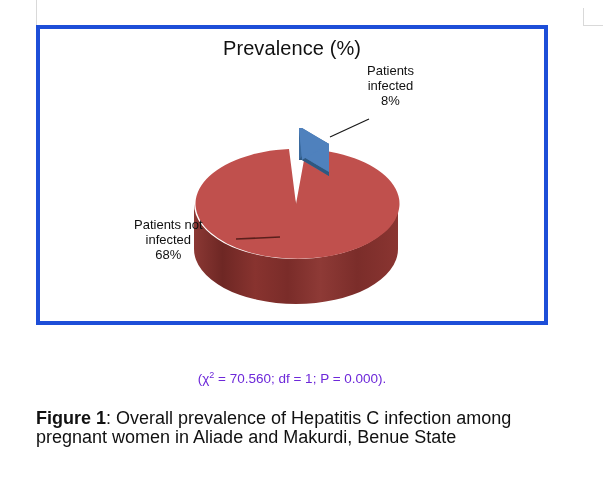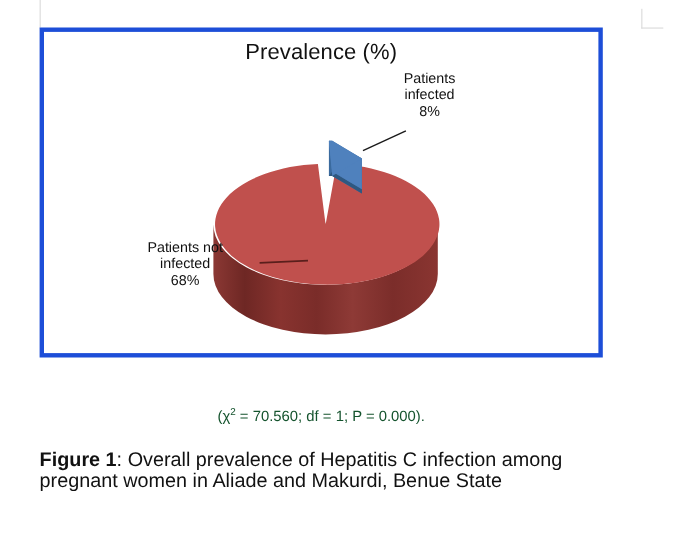--- a/index.html
+++ b/index.html
@@ -77,21 +77,21 @@
   .data-label .lbl-pct { display: block; }
 
   
   #stats-line {
     position: absolute;
     left: 36px;
     top: 371px;
     width: 512px;
     text-align: center;
     font-size: 13.5px;
-    color: #14532d;
+    color: #6d28d9;
   }
   #stats-line sup {
     font-size: 9px;
     vertical-align: super;
     line-height: 0;
   }
 
   
   #figure-caption {
     position: absolute;

